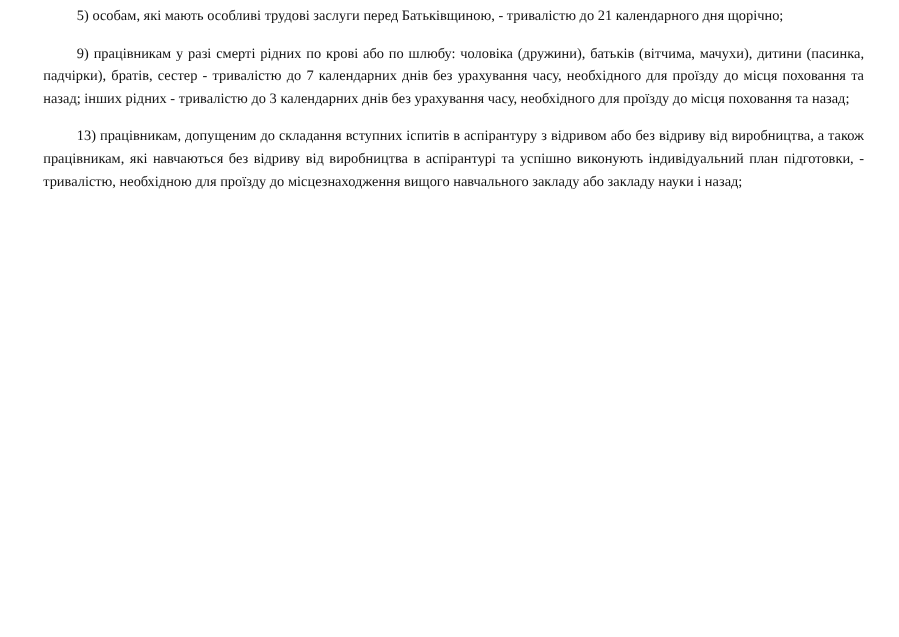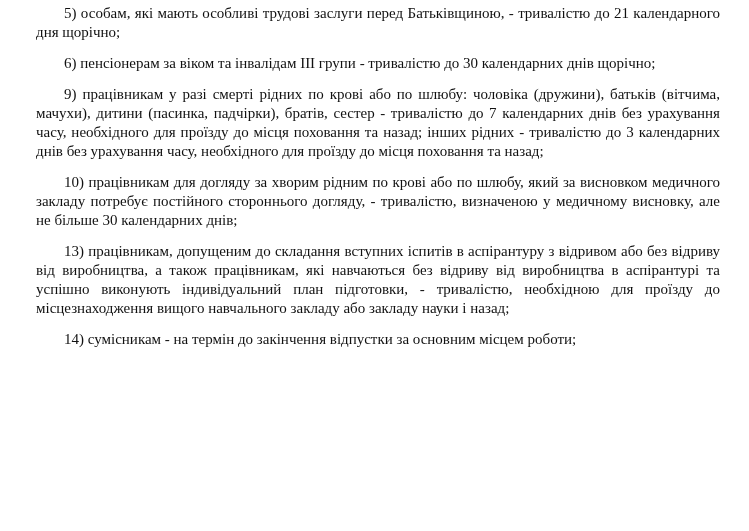--- a/index.html
+++ b/index.html
@@ -12,33 +12,30 @@
     height: 531px;
     overflow: hidden;
     position: relative;
   }
   .doc {
     position: absolute;
     left: 36px;
     top: 4px;
     width: 684px;
     font-family: "Liberation Serif", "DejaVu Serif", serif;
-    font-size: 15px;
+    font-size: 12px;
     line-height: 19px;
     color: #111111;
   }
   .para {
     margin: 0 0 12px 0;
     text-indent: 28px;
     text-align: justify;
   }
 </style>
 </head>
 <body>
 
 <div class="doc">
   <p class="para">5) особам, які мають особливі трудові заслуги перед Батьківщиною, - тривалістю до 21 календарного дня щорічно;</p>
-  <p class="para">6) пенсіонерам за віком та інвалідам III групи - тривалістю до 30 календарних днів щорічно;</p>
   <p class="para">9) працівникам у разі смерті рідних по крові або по шлюбу: чоловіка (дружини), батьків (вітчима, мачухи), дитини (пасинка, падчірки), братів, сестер - тривалістю до 7 календарних днів без урахування часу, необхідного для проїзду до місця поховання та назад; інших рідних - тривалістю до 3 календарних днів без урахування часу, необхідного для проїзду до місця поховання та назад;</p>
-  <p class="para">10) працівникам для догляду за хворим рідним по крові або по шлюбу, який за висновком медичного закладу потребує постійного стороннього догляду, - тривалістю, визначеною у медичному висновку, але не більше 30 календарних днів;</p>
   <p class="para">13) працівникам, допущеним до складання вступних іспитів в аспірантуру з відривом або без відриву від виробництва, а також працівникам, які навчаються без відриву від виробництва в аспірантурі та успішно виконують індивідуальний план підготовки, - тривалістю, необхідною для проїзду до місцезнаходження вищого навчального закладу або закладу науки і назад;</p>
-  <p class="para">14) сумісникам - на термін до закінчення відпустки за основним місцем роботи;</p>
 </div>
 
 </body></html>

